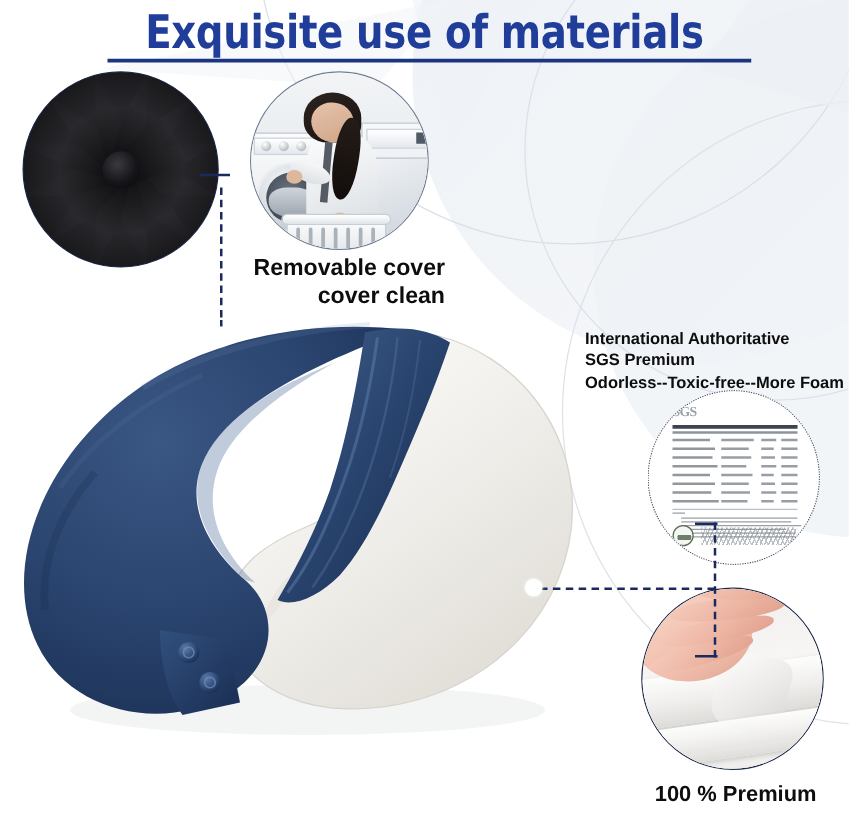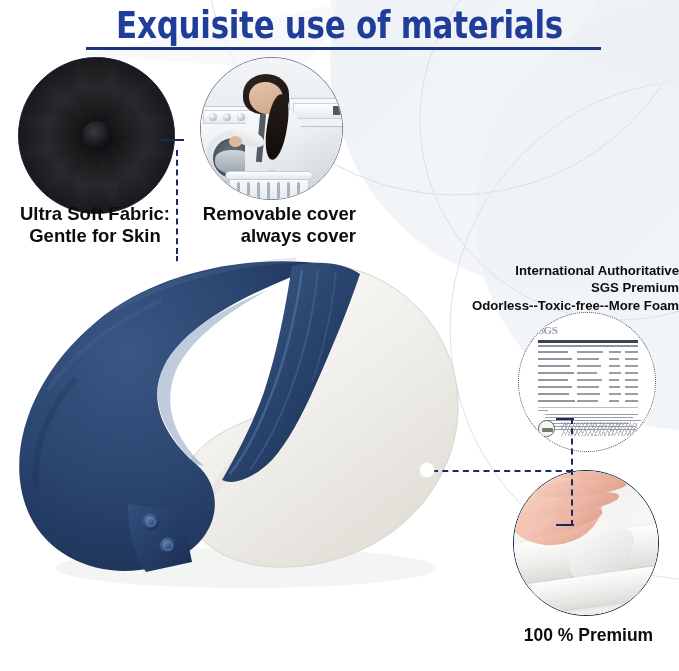--- a/index.html
+++ b/index.html
@@ -178,21 +178,21 @@
     transform:rotate(-12deg);
   }
 
   
   #pillow { position:absolute; left:-4px; top:250px; width:470px; height:345px; z-index:4; }
 
   
   .lbl { position:absolute; z-index:7; color:#0d0d0d; font-weight:bold; line-height:1.18; }
   #lbl-fabric   { left:6px;  top:203px; width:178px; text-align:center; font-size:18.5px; }
   #lbl-cover    { left:186px;top:203px; width:170px; text-align:right; font-size:18.5px; }
-  #lbl-sgs      { left:468px;top:262px; width:211px; text-align:right; font-size:13.2px; font-weight:bold; line-height:1.32; }
+  #lbl-sgs      { left:468px;top:262px; width:211px; text-align:left; font-size:13.2px; font-weight:bold; line-height:1.32; }
   #lbl-foam     { left:498px;top:625px; width:181px; text-align:center; font-size:17.5px; }
 
   
   .dash-v { position:absolute; width:0; border-left:2.5px dashed #1b2a5e; z-index:6; }
   .dash-h { position:absolute; height:0; border-top:2.5px dashed #1b2a5e; z-index:6; }
   .lead   { position:absolute; background:#1b2a5e; z-index:6; }
   .dot {
     position:absolute; border-radius:50%; background:#ffffff; z-index:8;
     box-shadow:0 0 3px rgba(255,255,255,.9);
   }
@@ -439,28 +439,24 @@
   <div class="dash-v" id="divider-dash"></div>
   <div class="dash-v" id="cover-dash"></div>
   <div class="dash-h" id="right-dash"></div>
   <div class="dash-v" id="right-riser"></div>
   <div class="lead" id="sgs-stub"></div>
   <div class="lead" id="foam-stub"></div>
 
   <div class="dot" style="left:169px; top:263px; width:14px; height:14px;"></div>
   <div class="dot" style="left:420px; top:463px; width:14px; height:14px;"></div>
 
-  <div class="lbl" id="lbl-fabric">
-    <div>Ultra Soft Fabric:</div>
-    <div>Gentle for Skin</div>
-  </div>
 
   <div class="lbl" id="lbl-cover">
     <div>Removable cover</div>
-    <div>always cover</div>
+    <div>cover clean</div>
   </div>
 
   <div class="lbl" id="lbl-sgs">
     <div>International Authoritative</div>
     <div>SGS Premium</div>
     <div>Odorless--Toxic-free--More Foam</div>
   </div>
 
   <div class="lbl" id="lbl-foam">
     <div>100 % Premium</div>

